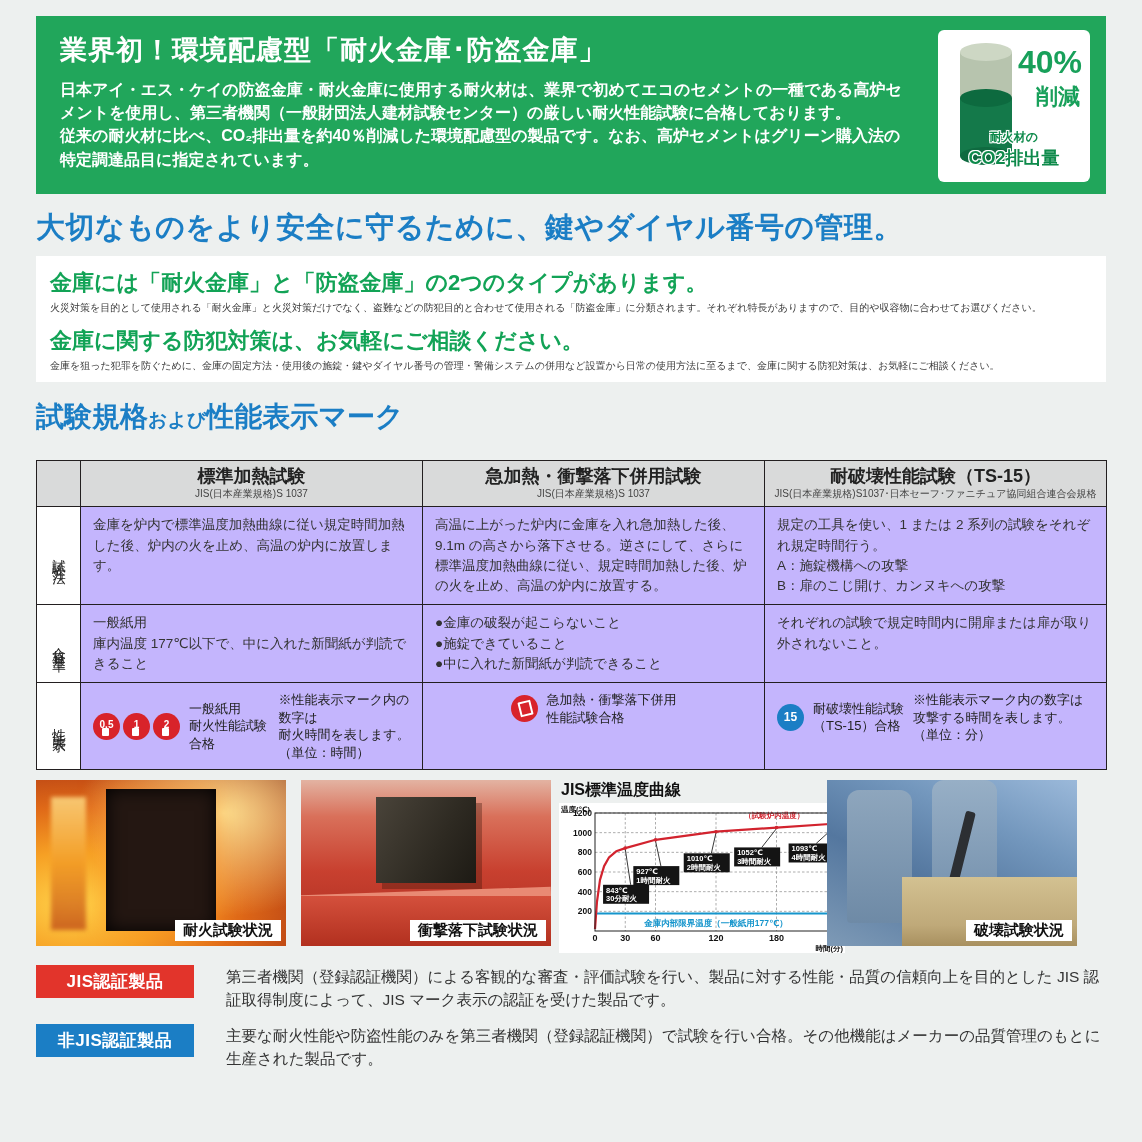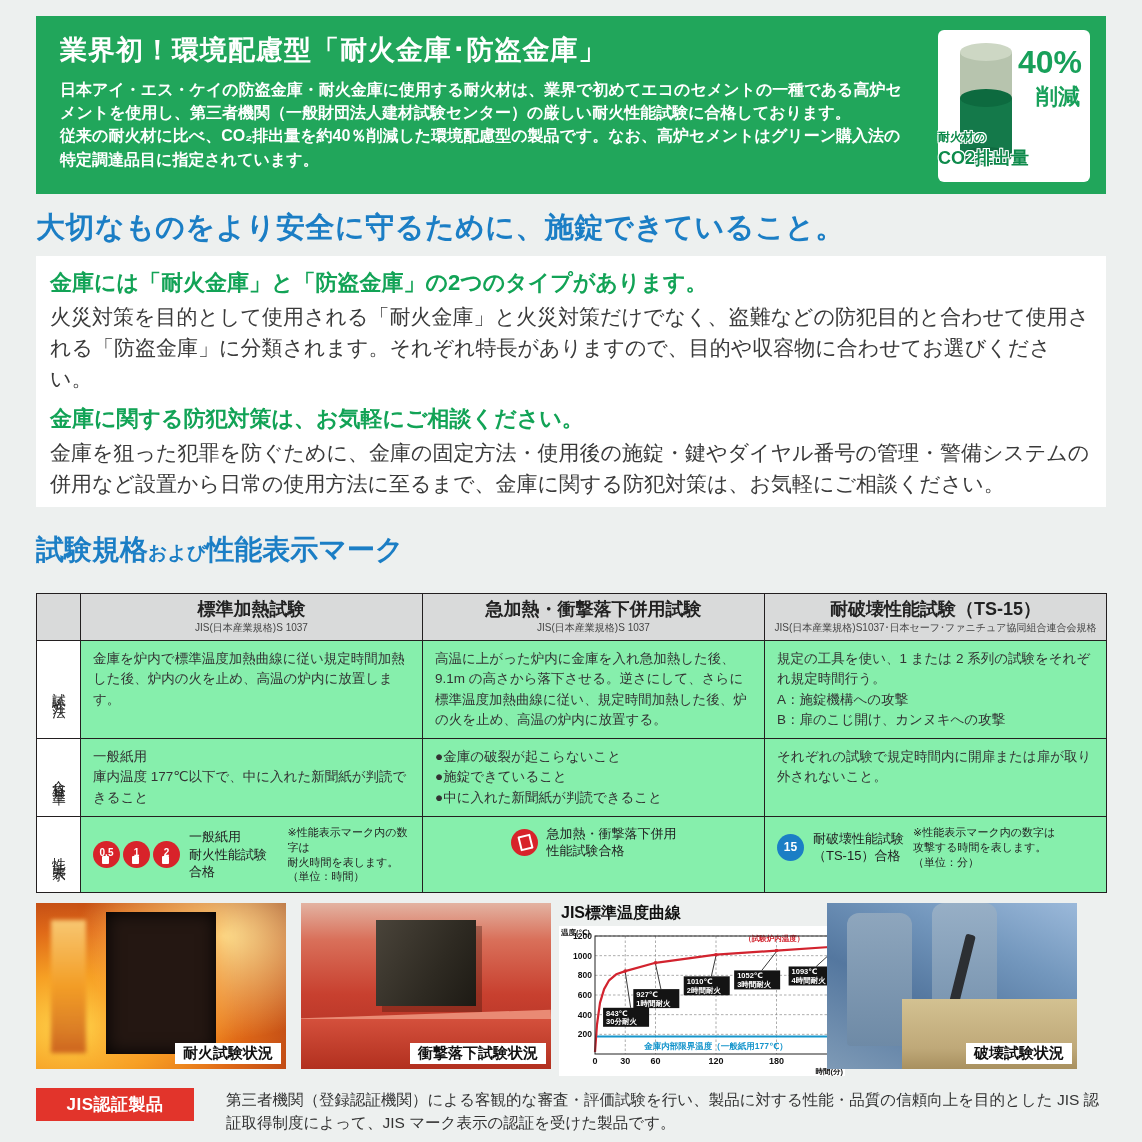--- a/index.html
+++ b/index.html
@@ -19,40 +19,40 @@
   .banner h1{margin:0 0 10px 0;font-size:27px;font-weight:bold;letter-spacing:1px;}
   .banner p{margin:0;font-size:16px;line-height:1.45;font-weight:bold;}
   .co2-box{
     position:absolute;top:14px;right:16px;width:152px;height:152px;
     background:#fff;border-radius:6px;
   }
   .co2-box svg{position:absolute;left:12px;top:8px;}
   .co2-pct{position:absolute;right:8px;top:16px;color:#18a05a;font-size:32px;font-weight:bold;line-height:1;}
   .co2-reduce{position:absolute;right:10px;top:52px;color:#18a05a;font-size:22px;font-weight:bold;}
   .co2-label{
-    position:absolute;left:0;right:0;bottom:12px;color:#0e8a4b;font-weight:bold;
+    position:absolute;left:0;right:0;bottom:12px;text-align:center;color:#0e8a4b;font-weight:bold;
     text-shadow:-1px -1px 0 #fff,1px -1px 0 #fff,-1px 1px 0 #fff,1px 1px 0 #fff,0 1px 0 #fff,0 -1px 0 #fff;
   }
   .co2-label .s{font-size:12px;}
   .co2-label .b{font-size:18px;letter-spacing:0;}
 
   
   .lead{margin:14px 0 8px 0;font-size:29px;font-weight:bold;color:#1b7ec5;letter-spacing:.5px;}
-  .lead2{margin:24px 0 6px 0;font-size:28px;font-weight:bold;color:#1b7ec5;}
+  .lead2{margin:16px 0 6px 0;font-size:28px;font-weight:bold;color:#1b7ec5;}
   .lead2 .sm{font-size:19px;}
 
   
   .card{background:#fff;padding:2px 14px 8px 14px;}
   .sec h3{margin:10px 0 3px 0;font-size:22px;font-weight:bold;}
   .sec h3.green{color:#12a356;}
   .sec h3.red{color:#e31f26;}
-  .sec p{margin:0;font-size:21px;line-height:1.48;color:#3a3a3a;}
-
-  
-  table.spec{border-collapse:collapse;table-layout:fixed;width:1070px;background:#86efac;margin-top:24px;}
+  .sec p{margin:0;font-size:10px;line-height:1.48;color:#3a3a3a;}
+
+  
+  table.spec{border-collapse:collapse;table-layout:fixed;width:1070px;background:#c4b5fd;margin-top:24px;}
   table.spec th,table.spec td{border:1px solid #231f20;vertical-align:middle;}
   table.spec thead th{background:#d9dada;padding:5px 4px;}
   .col-title{font-size:18px;font-weight:bold;color:#222;text-align:center;line-height:1.15;}
   .col-std{font-size:10px;font-weight:normal;color:#444;text-align:center;margin-top:1px;}
   th.vlabel{
     background:#fff;writing-mode:vertical-rl;text-orientation:upright;
     font-size:13.5px;font-weight:normal;letter-spacing:4px;color:#222;padding:6px 0;
   }
   table.spec td{padding:8px 12px;font-size:13.5px;line-height:1.5;color:#333;vertical-align:top;}
   .pre{white-space:pre-line;}
@@ -62,21 +62,21 @@
   .mark{
     width:27px;height:27px;border-radius:50%;display:inline-flex;align-items:center;justify-content:center;
     color:#fff;font-weight:bold;font-size:10px;flex:0 0 auto;position:relative;
   }
   .mark.red{background:#d8232a;}
   .mark.blue{background:#1b7ec5;font-size:12px;}
   .mark.red i{font-style:normal;transform:translateY(-2px);}
   .mark.red::after{content:"";position:absolute;left:9px;bottom:4px;width:7px;height:8px;background:#fff;border-radius:1px;}
   .mark.drop::after{left:8px;bottom:6px;width:9px;height:11px;background:transparent;border:2px solid #fff;transform:rotate(-14deg);}
   .mark-label{font-size:13px;line-height:1.35;color:#222;}
-  .mark-note{font-size:11px;line-height:1.35;color:#222;}
+  .mark-note{font-size:13px;line-height:1.35;color:#222;font-family:Liberation Serif, serif;}
 
   
   .media-row{display:flex;gap:8px;margin-top:10px;align-items:flex-start;}
   .photo{position:relative;margin:0;width:250px;height:166px;overflow:hidden;flex:0 0 auto;}
   .photo figcaption{
     position:absolute;right:5px;bottom:5px;background:#fff;color:#111;
     padding:1px 8px;font-size:15px;font-weight:bold;
   }
   .photo.fire{background:
     radial-gradient(ellipse at 75% 20%, rgba(255,230,150,.95), rgba(255,160,40,0) 55%),
@@ -127,21 +127,21 @@
       </svg>
       <div class="co2-pct">40%</div>
       <div class="co2-reduce">削減</div>
       <div class="co2-label">
         <div class="s">耐火材の</div>
         <div class="b">CO2排出量</div>
       </div>
     </div>
   </header>
 
-  <h2 class="lead">大切なものをより安全に守るために、施錠できていること。</h2>
+  <h2 class="lead">大切なものをより安全に守るために、鍵やダイヤル番号の管理。</h2>
 
   <section class="card">
     <div class="sec">
       <h3 class="green">金庫には「耐火金庫」と「防盗金庫」の2つのタイプがあります。</h3>
       <p>火災対策を目的として使用される「耐火金庫」と火災対策だけでなく、盗難などの防犯目的と合わせて使用される「防盗金庫」に分類されます。それぞれ特長がありますので、目的や収容物に合わせてお選びください。</p>
     </div>
     <div class="sec">
       <h3 class="green">金庫に関する防犯対策は、お気軽にご相談ください。</h3>
       <p>金庫を狙った犯罪を防ぐために、金庫の固定方法・使用後の施錠・鍵やダイヤル番号の管理・警備システムの併用など設置から日常の使用方法に至るまで、金庫に関する防犯対策は、お気軽にご相談ください。</p>
     </div>

